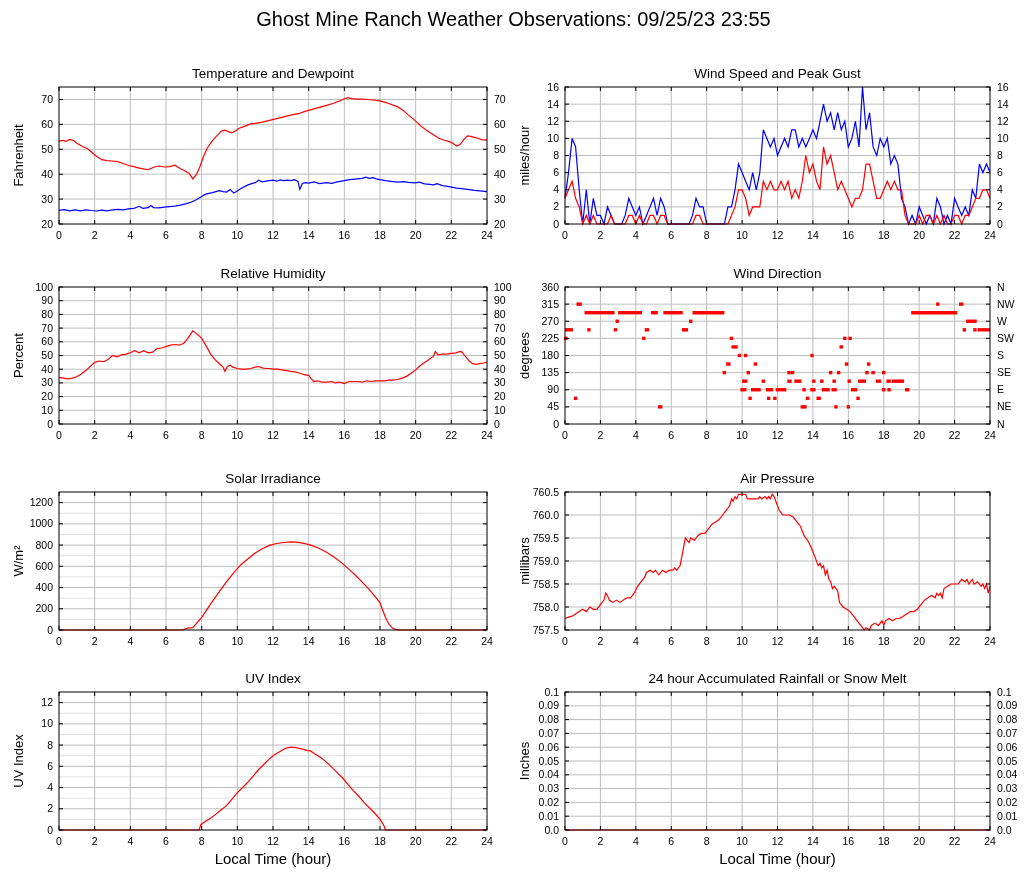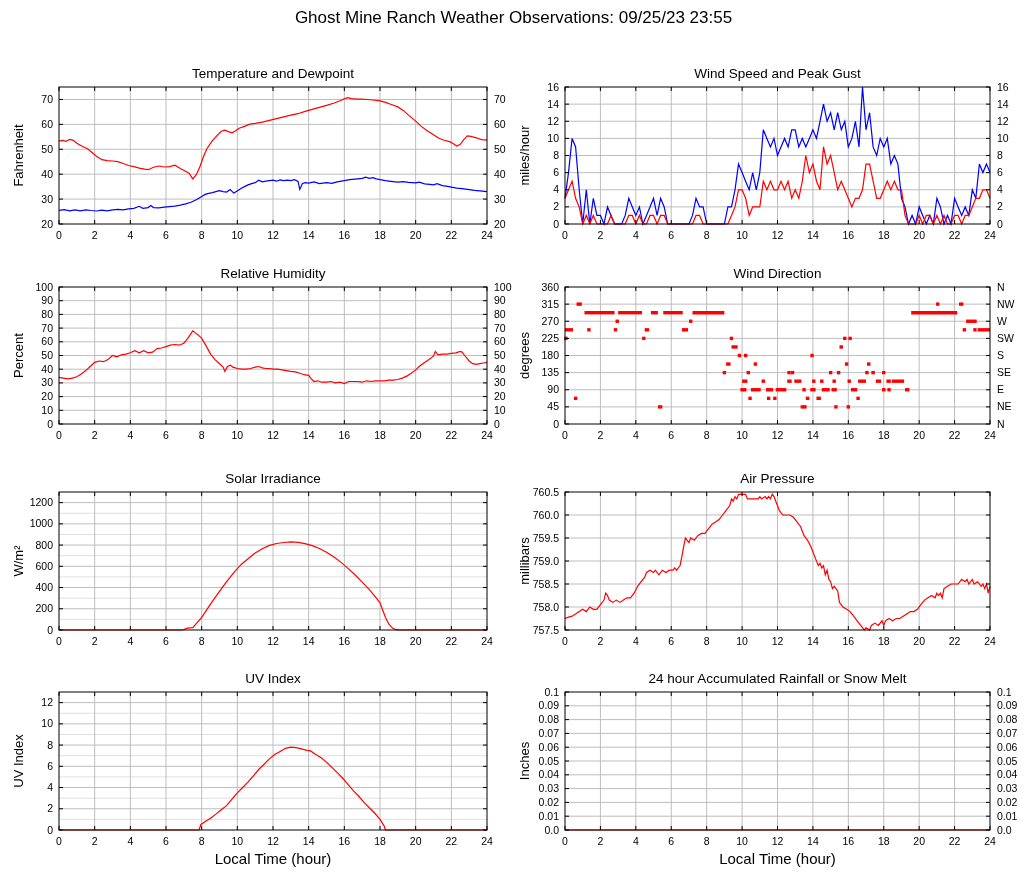--- a/index.html
+++ b/index.html
@@ -1,19 +1,19 @@
 <!DOCTYPE html>
 <html><head>
 <meta charset="utf-8">
 <style>
   html,body{margin:0;padding:0;background:#fff;}
   .page{position:relative;width:1027px;height:878px;background:#ffffff;overflow:hidden;
         font-family:"Liberation Sans",sans-serif;}
   .main-title{position:absolute;top:8px;left:0;width:100%;text-align:center;
-              font-size:17px;color:#000;}
+              font-size:20px;color:#000;}
   svg{position:absolute;top:0;left:0;}
   svg text{font-family:"Liberation Sans",sans-serif;fill:#000;}
   svg .tick-label{font-size:10.5px;}
   svg .chart-title{font-size:13.5px;}
   svg .axis-title{font-size:13px;}
   svg .x-axis-title{font-size:15px;}
 </style>
 </head>
 <body>
 

